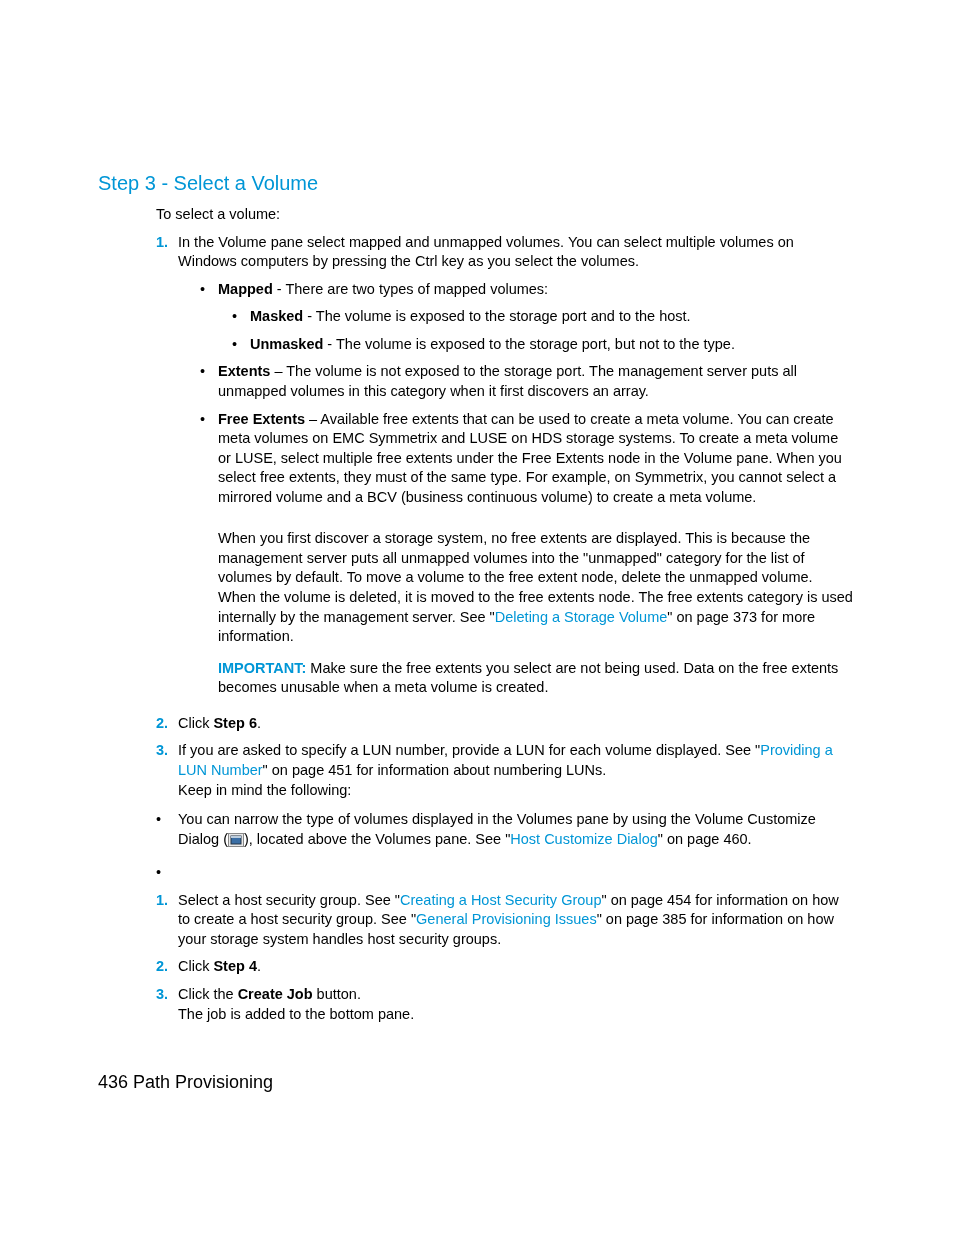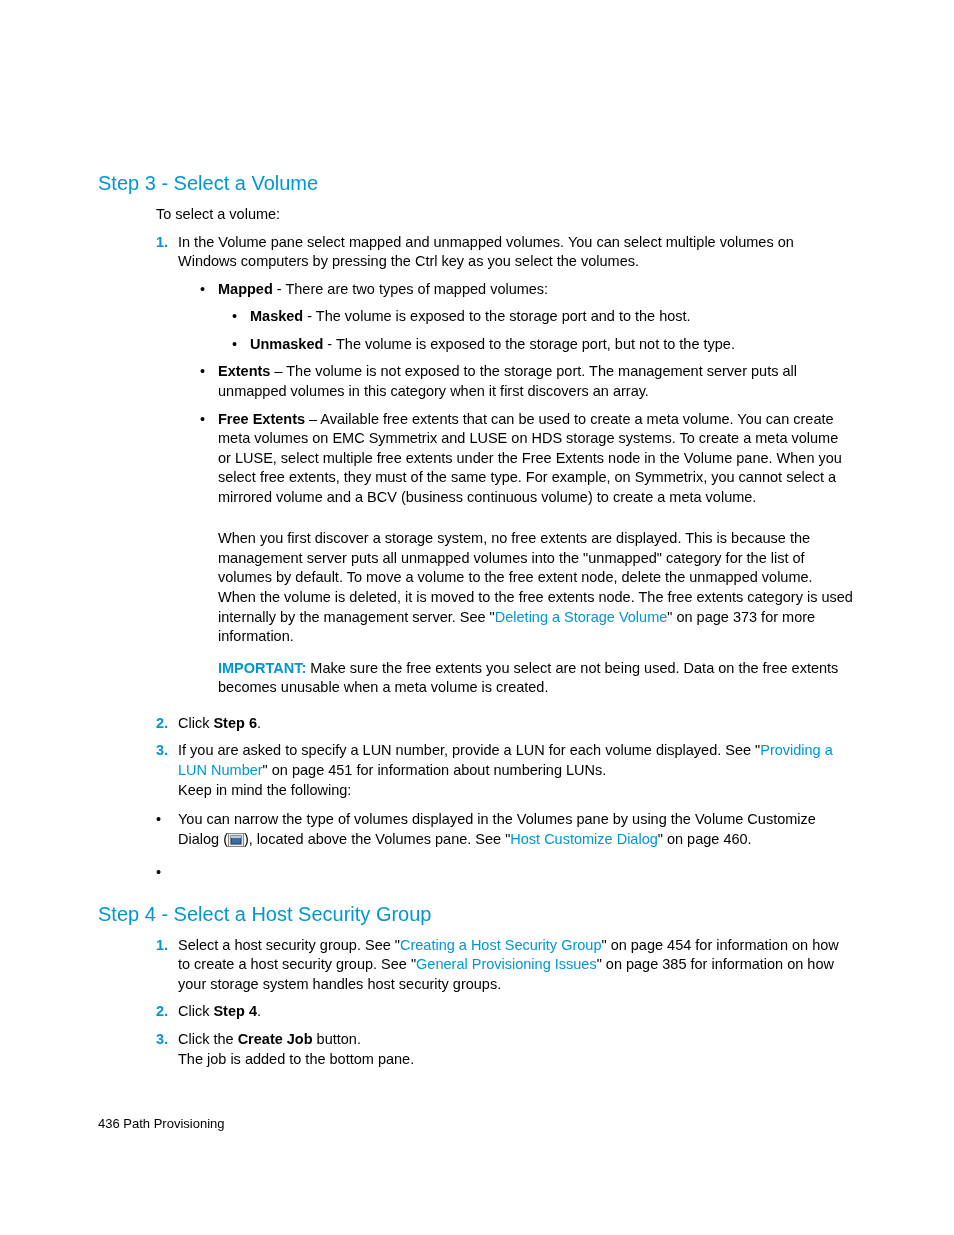--- a/index.html
+++ b/index.html
@@ -25,21 +25,21 @@
   .list1 { margin-left: 58px; }
   .li-row { display: flex; margin-top: 8px; }
   .li-num { color: #0096d6; font-weight: bold; min-width: 22px; flex: 0 0 22px; }
   .li-body { flex: 1; }
   .bullet-l2 { margin-left: 22px; display: flex; margin-top: 8px; }
   .dot { min-width: 18px; flex: 0 0 18px; text-align: left; }
   .bold { font-weight: bold; }
   .para { margin-top: 22px; }
   .important-label { color: #0096d6; font-weight: bold; }
   .link { color: #0096d6; }
-  .footer { margin-top: 46px; font-size: 13px; }
+  .footer { margin-top: 46px; font-size: 18px; }
   svg.inline-icon { vertical-align: -3px; }
   .bullet-top { display: flex; margin-top: 10px; }
 </style>
 </head>
 <body>
 
 <div class="page">
 
   <div class="h2">Step 3 - Select a Volume</div>
 
@@ -114,21 +114,20 @@
             <rect x="3" y="3" width="10" height="2" fill="#bcd"></rect>
           </svg><span>), located above the Volumes pane. See "</span><span class="link">Host Customize Dialog</span><span>" on page 460.</span>
       </div>
     </div>
 
     <div class="bullet-top" style="margin-top:14px">
       <div class="dot" style="min-width:22px;flex:0 0 22px">•</div>
     </div>
   </div>
 
-  <div class="h2" style="margin-top:18px">Step 4 - Select a Host Security Group</div>
 
   <div class="list1">
     <div class="li-row">
       <div class="li-num">1.</div>
       <div class="li-body">
         <span>Select a host security group. See "</span><span class="link">Creating a Host Security Group</span><span>" on page 454 for information on how to create a host security group. See "</span><span class="link">General Provisioning Issues</span><span>" on page 385 for information on how your storage system handles host security groups.</span>
       </div>
     </div>
     <div class="li-row">
       <div class="li-num">2.</div>

